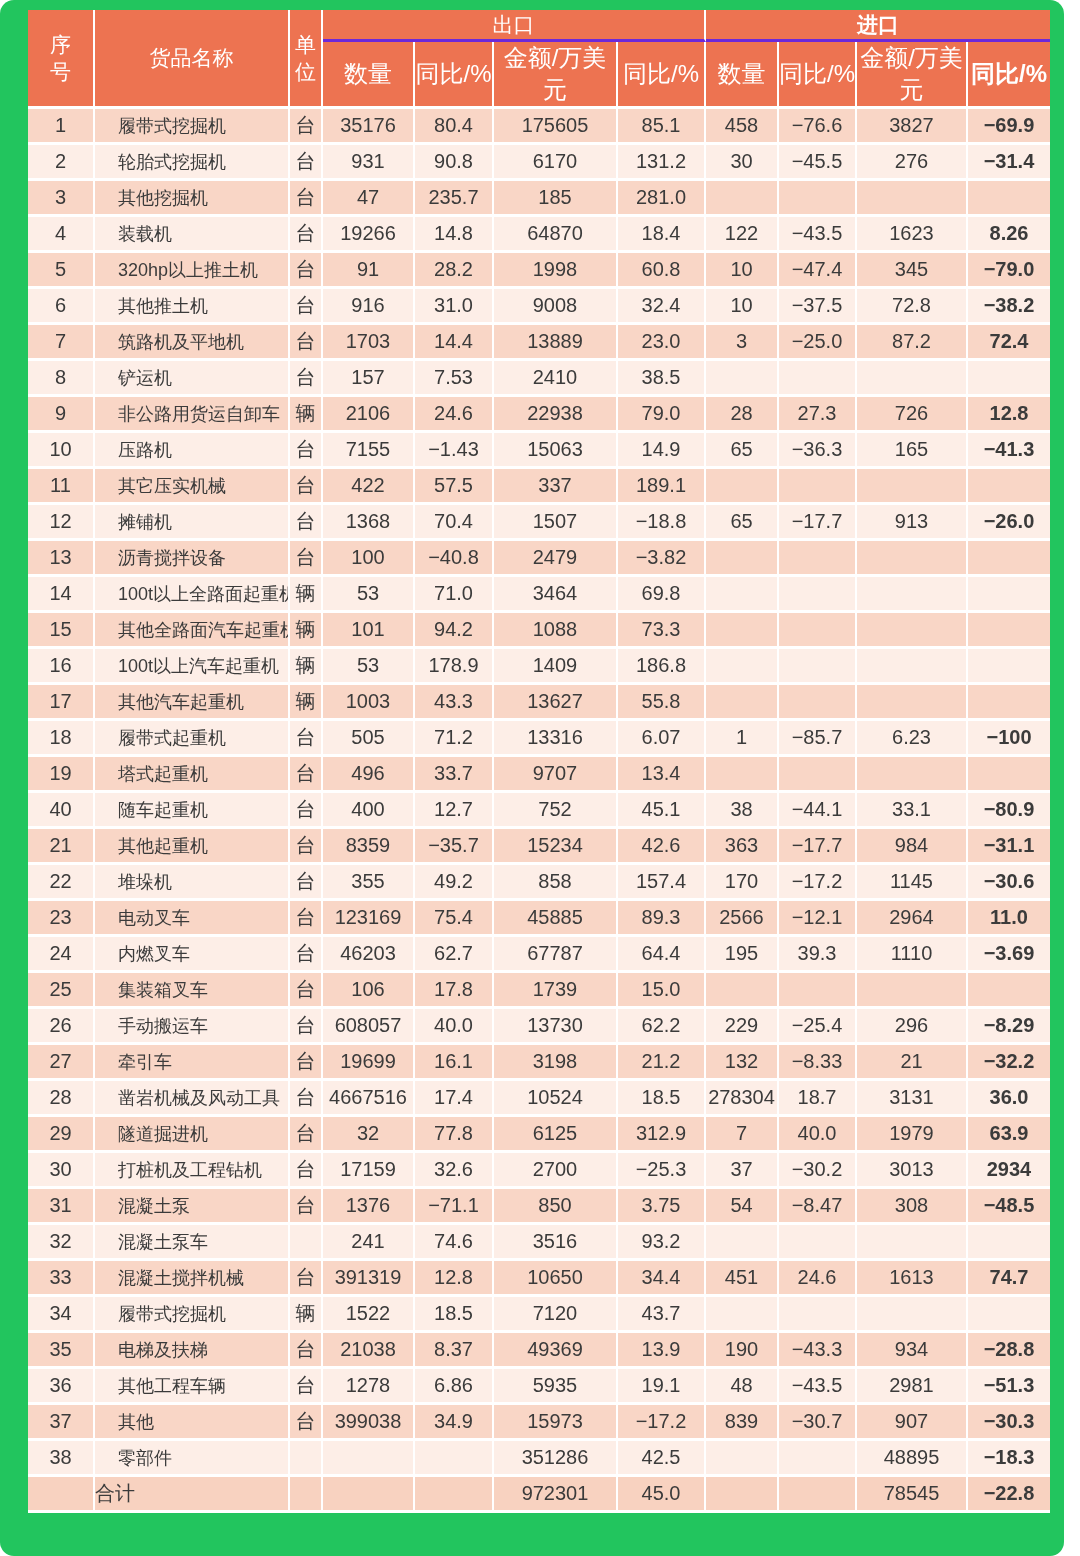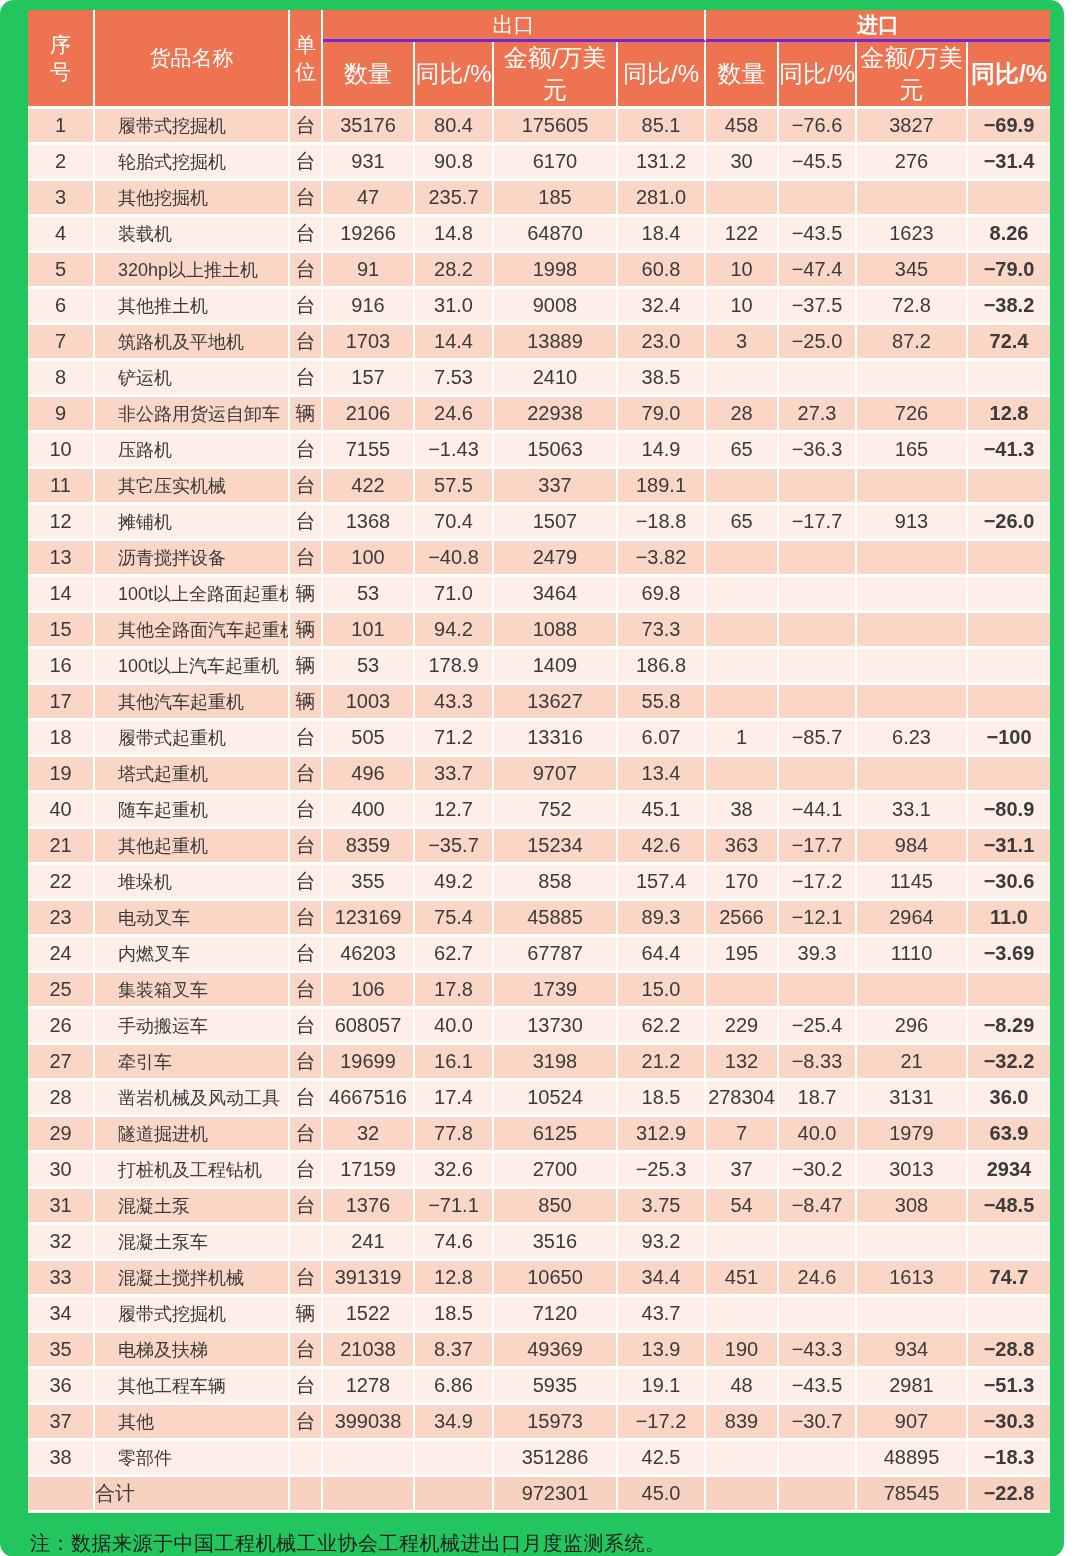--- a/index.html
+++ b/index.html
@@ -615,15 +615,14 @@
           <td class="c5">972301</td>
           <td class="c6">45.0</td>
           <td class="c7"></td>
           <td class="c8"></td>
           <td class="c9">78545</td>
           <td class="c10">−22.8</td>
         </tr>
       </tbody>
   </table>
 
-  <p class="note">注：数据来源于中国工程机械工业协会工程机械进出口月度监测系统。</p>
 
 </div>
 
 </body></html>

